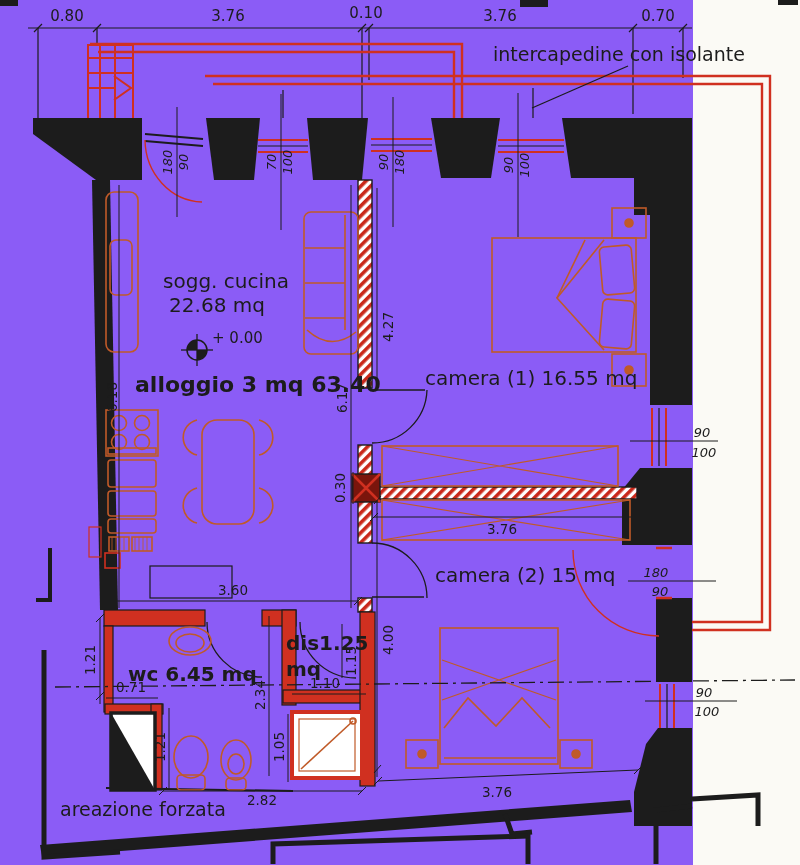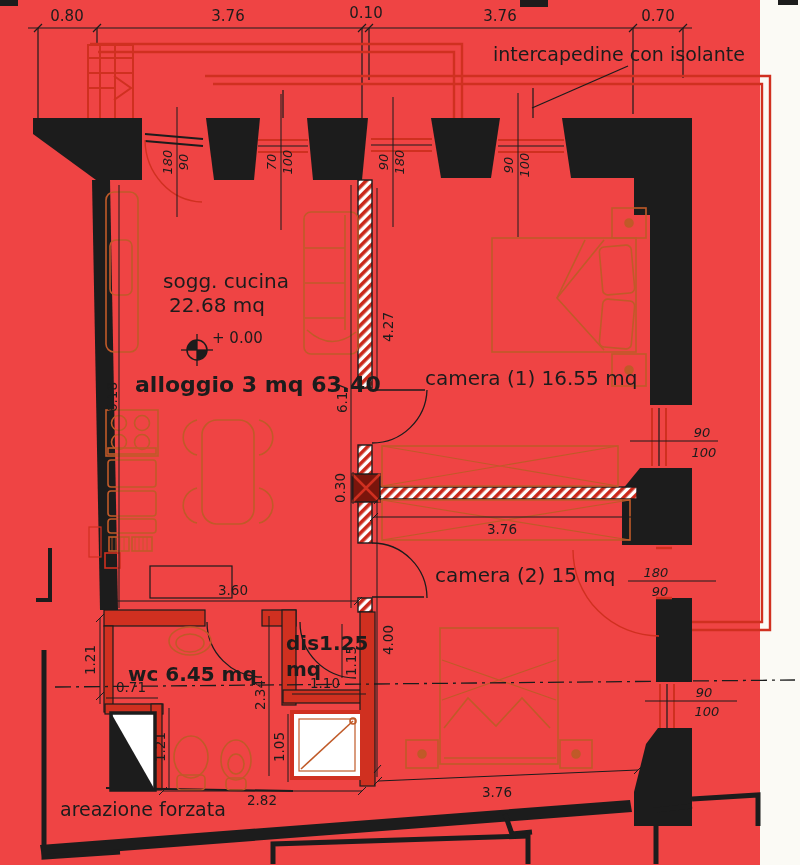--- a/index.html
+++ b/index.html
@@ -1,16 +1,16 @@
 <!DOCTYPE html>
 <html><head>
 <meta charset="utf-8">
 <style>
   html,body{margin:0;padding:0;background:#fbfaf5;}
-  .stage{width:760px;height:865px;position:relative;background:#ef4444;}
+  .stage{width:693px;height:865px;position:relative;background:#8b5cf6;}
   svg{display:block}
   text{font-family:"DejaVu Sans",sans-serif;fill:#1c1c1c;}
   .dim{font-size:13.5px;}
   .dimt{font-size:15px;}
   .frac{font-size:13px;font-style:italic;}
   .room{font-size:20px;}
   .roomb{font-size:20px;font-weight:bold;}
   .big{font-size:22px;font-weight:bold;}
   .note{font-size:19px;}
 </style>

